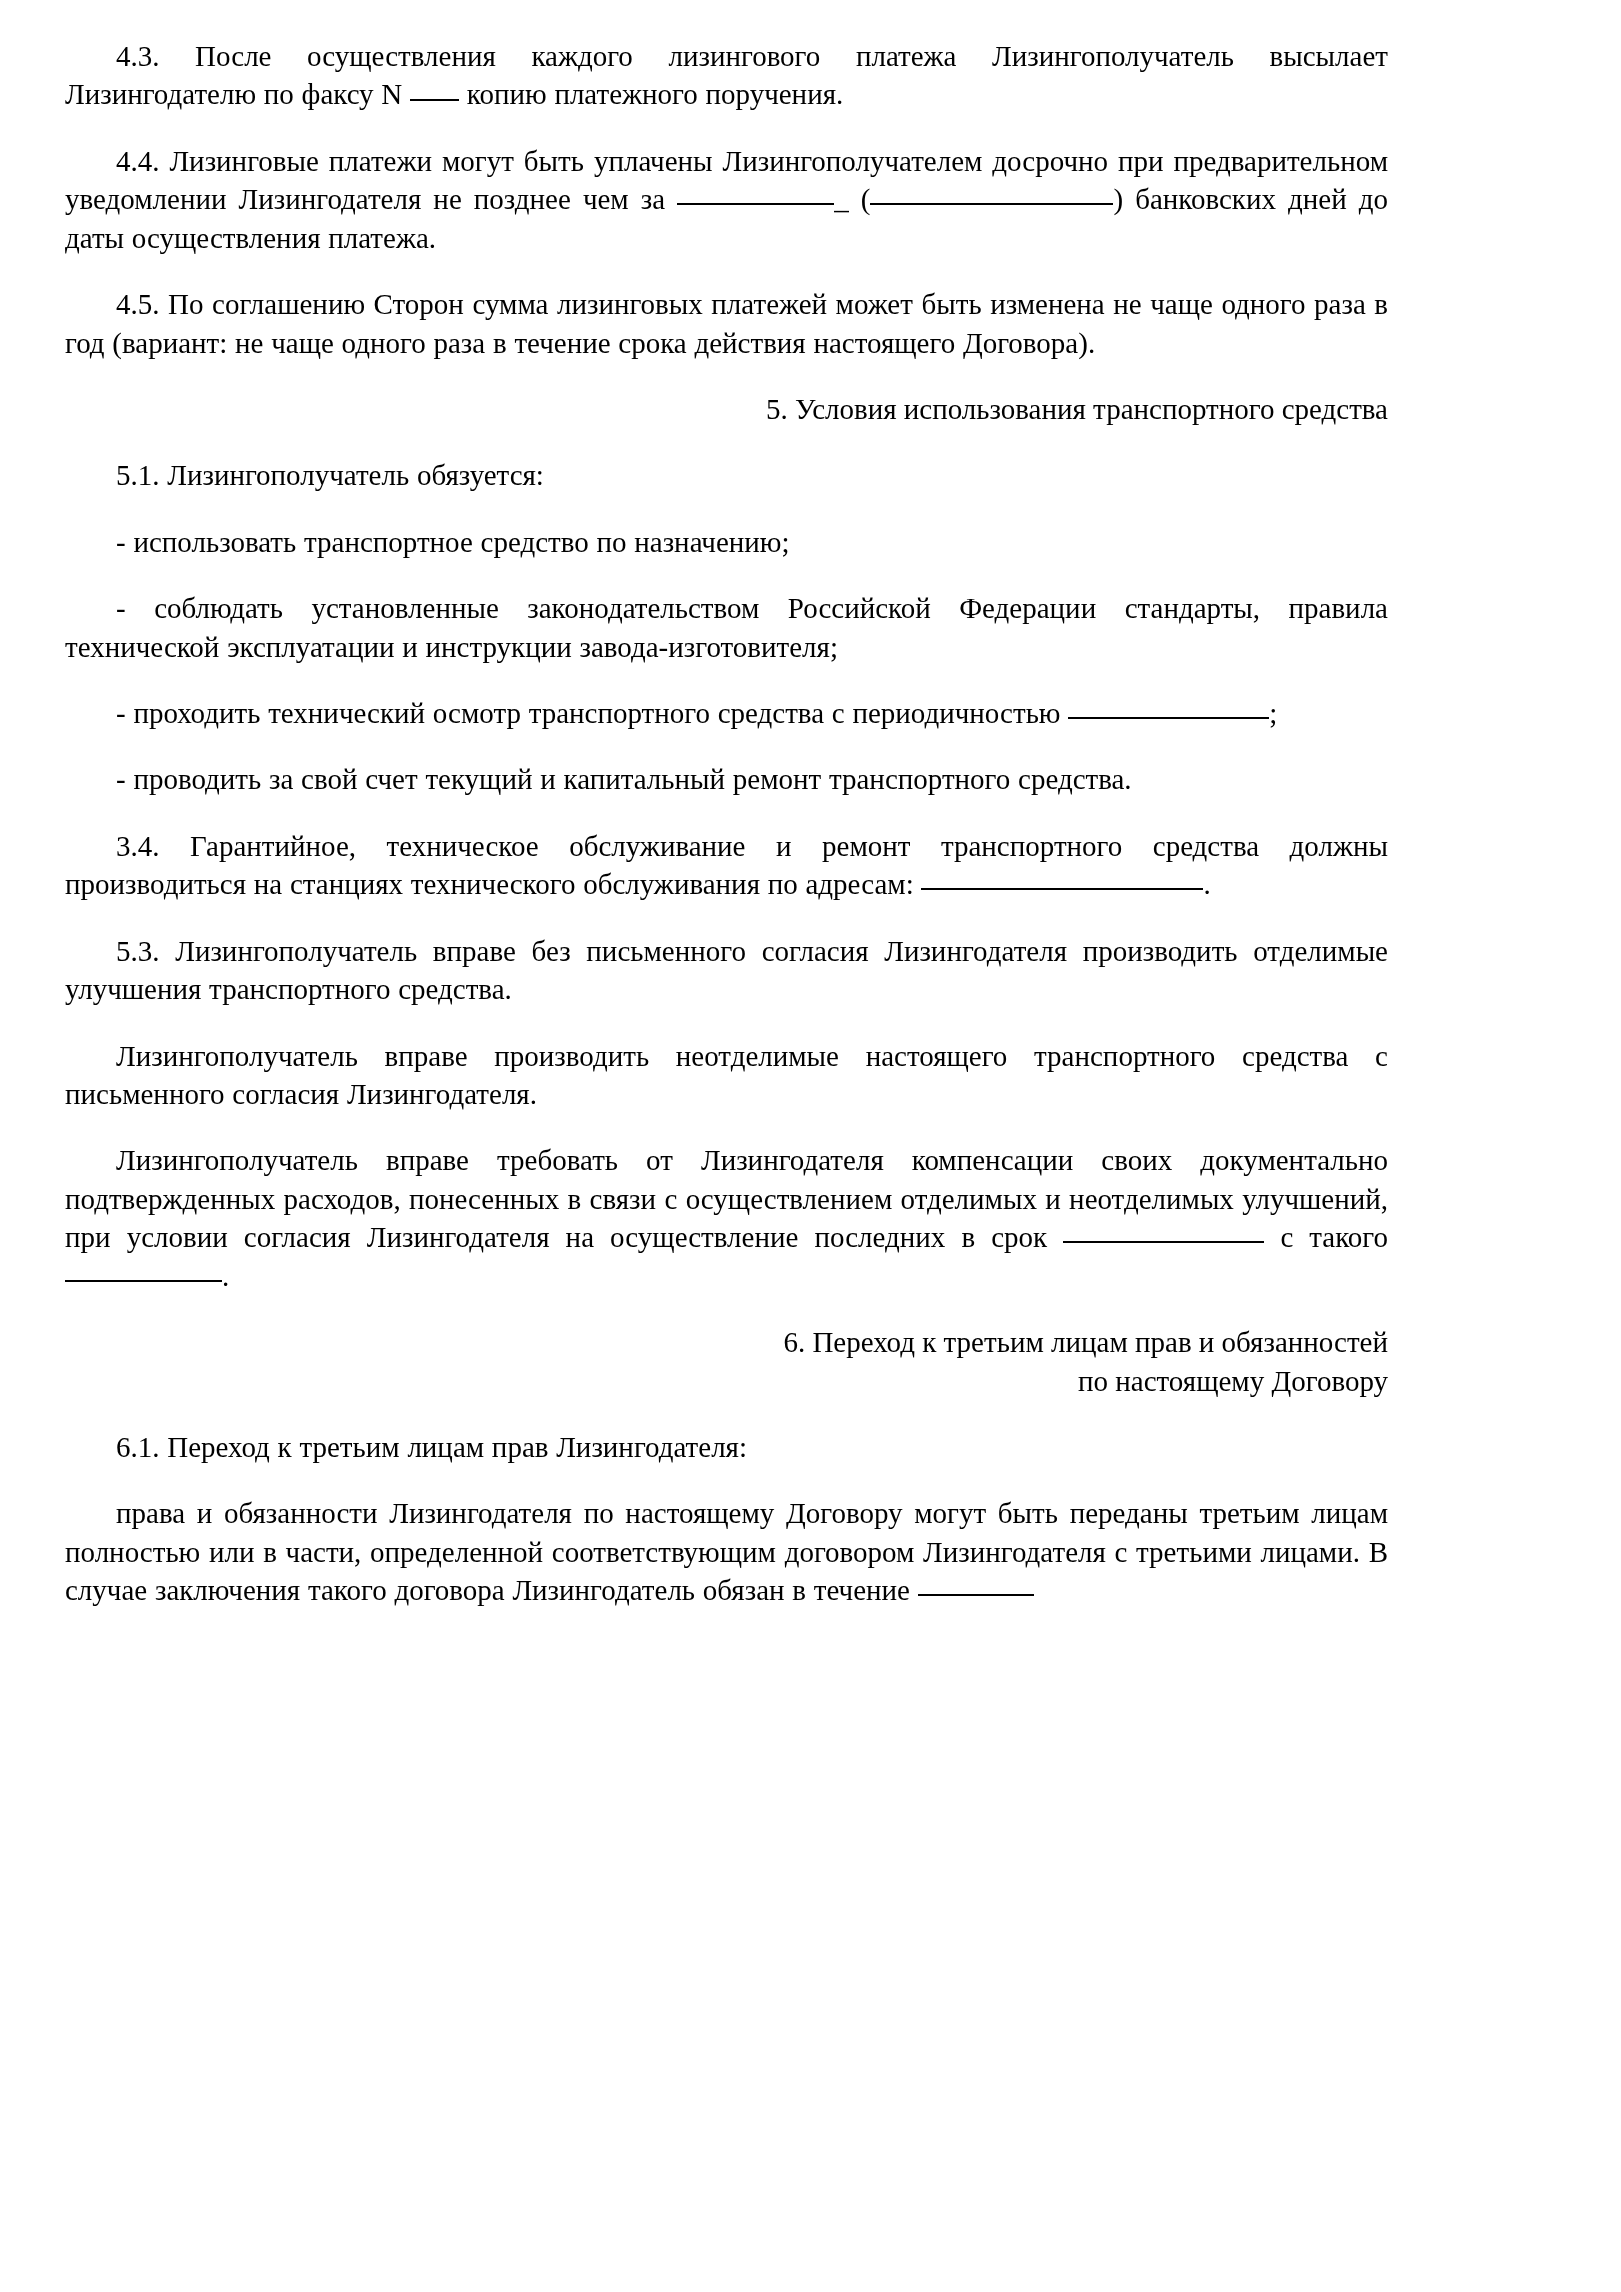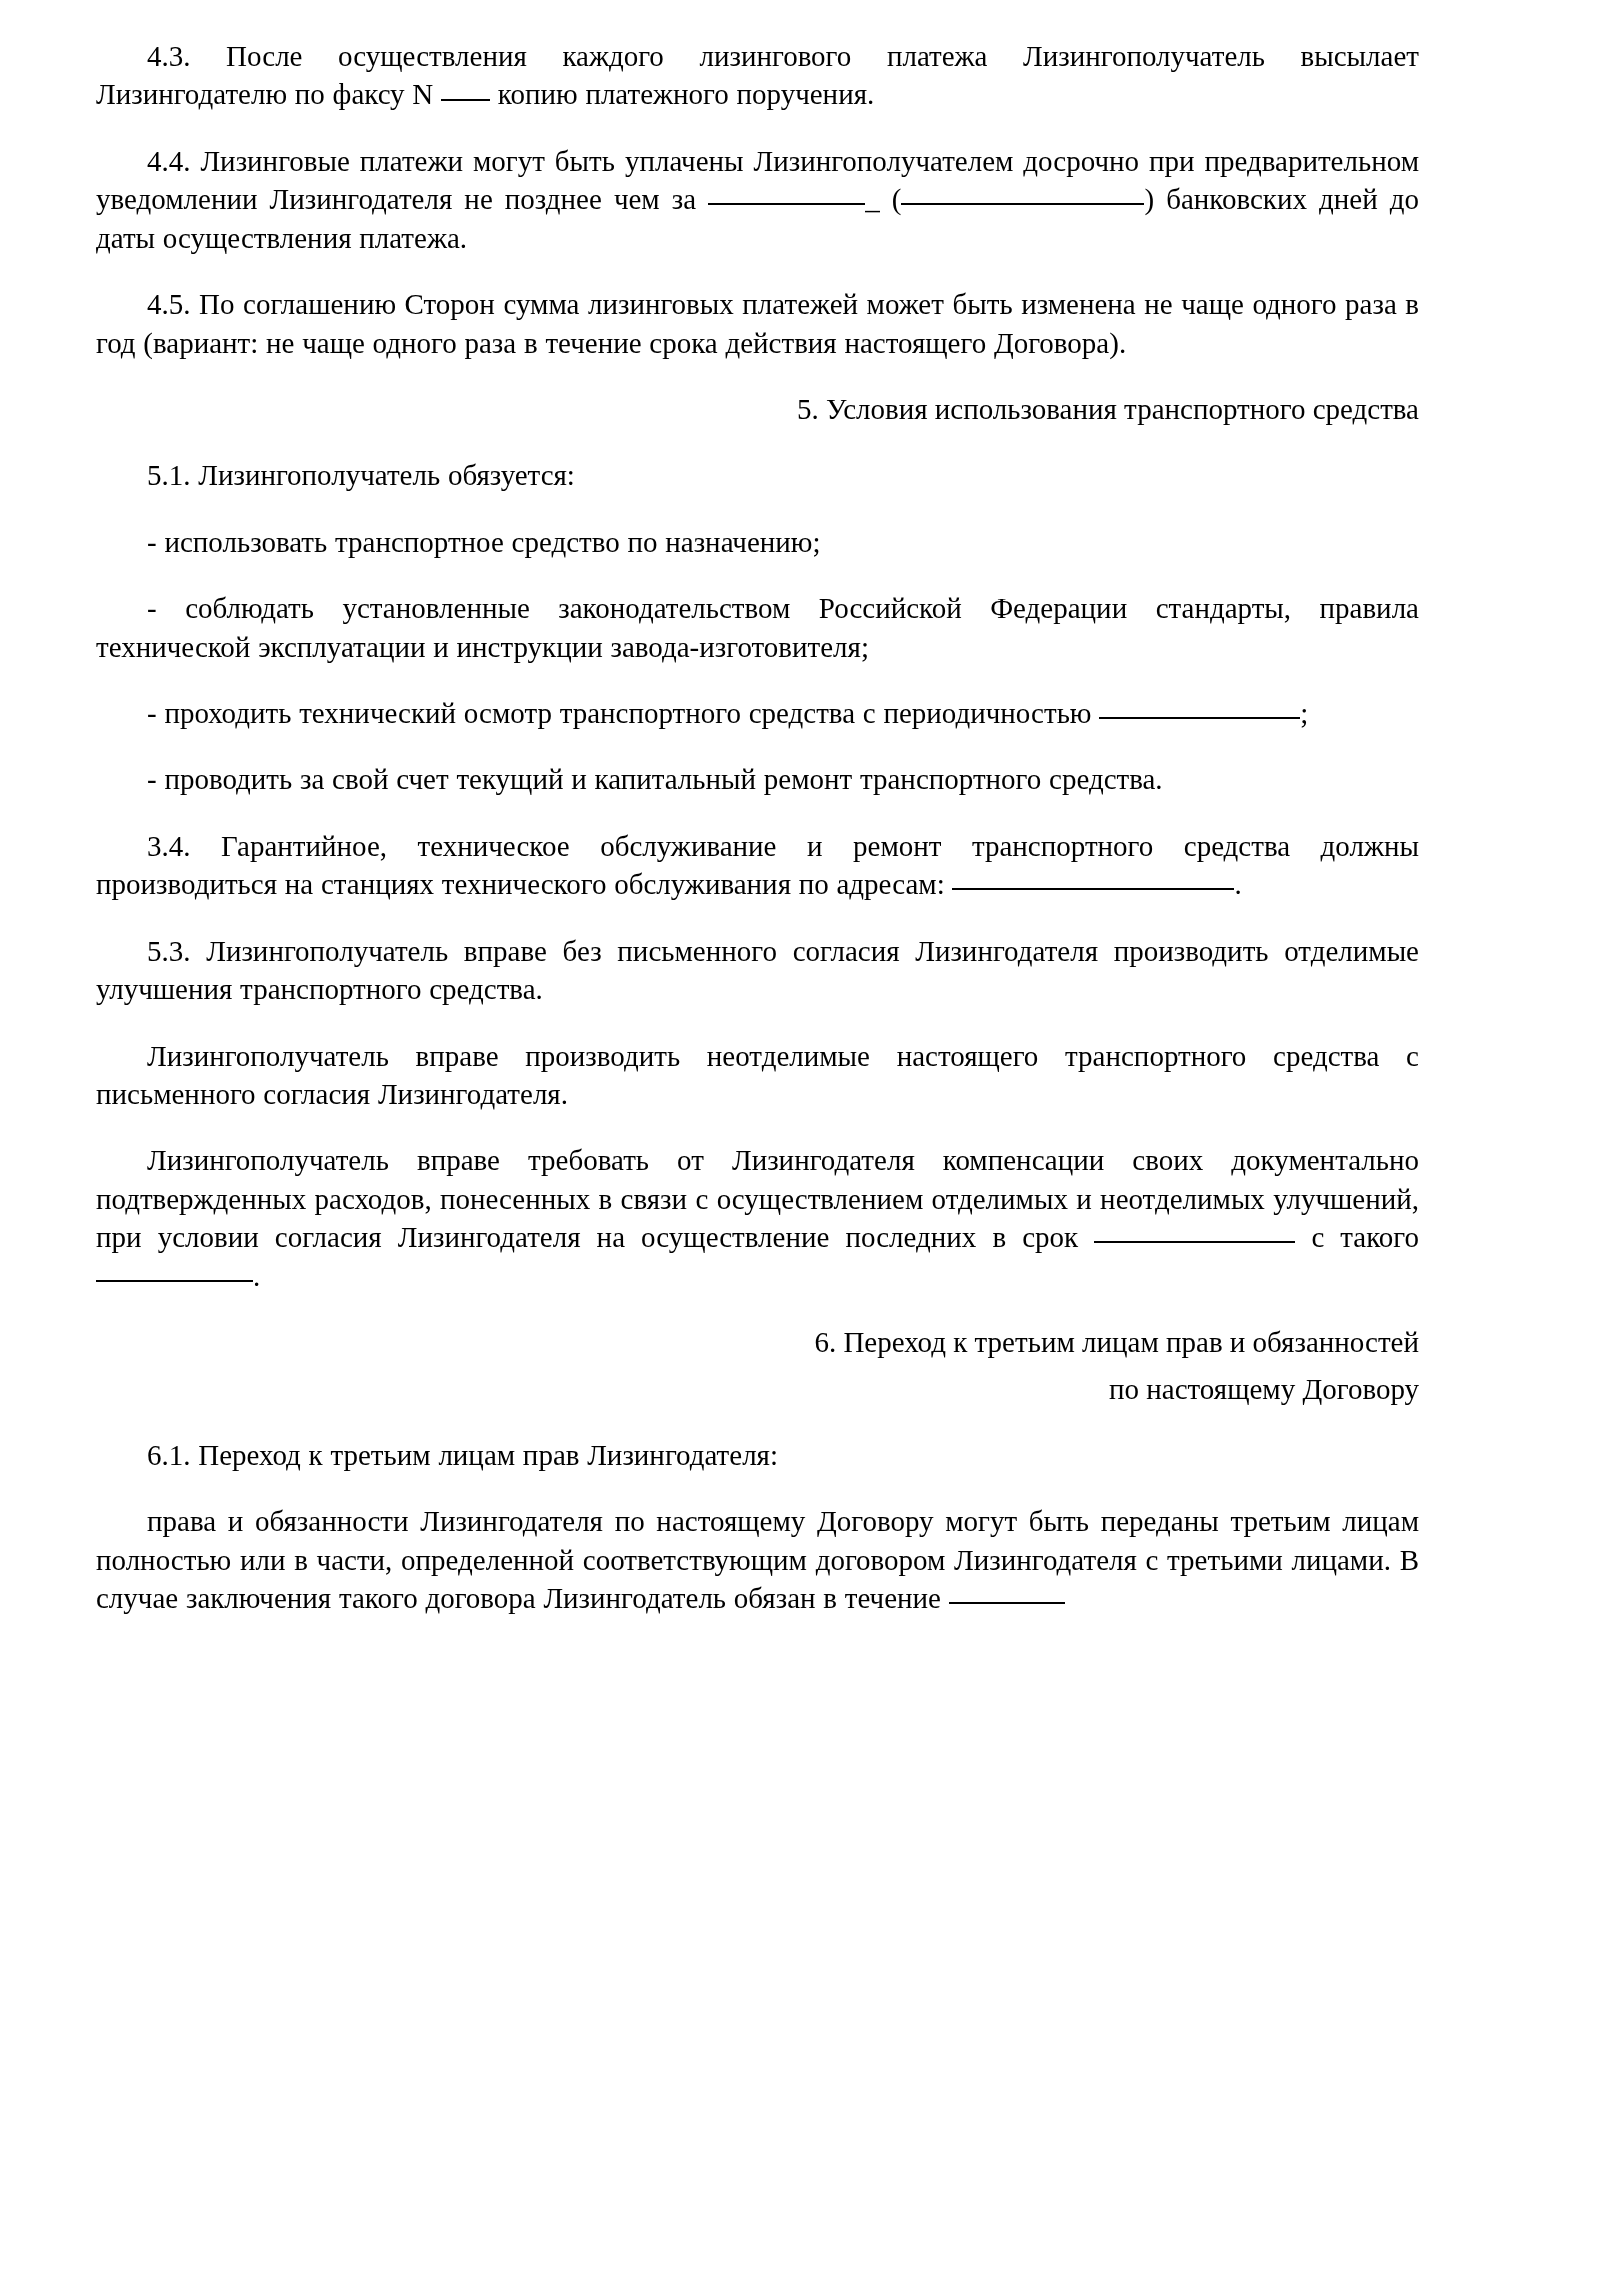--- a/index.html
+++ b/index.html
@@ -12,21 +12,21 @@
     height: 2293px;
     font-family: "Liberation Serif", "DejaVu Serif", serif;
     color: #000000;
     -webkit-font-smoothing: antialiased;
   }
   .page {
     position: relative;
     width: 1621px;
     height: 2293px;
     box-sizing: border-box;
-    padding: 37px 149px 0 96px;
+    padding: 37px 149px 0 65px;
     background: #ffffff;
     font-family: Liberation Serif, serif;
   }
   .doc-body {
     width: 1323px;
   }
   p.para {
     margin: 0 0 28px 0;
     font-size: 29px;
     line-height: 1.325;
@@ -36,21 +36,21 @@
     word-spacing: 0.5px;
   }
   p.heading {
     margin: 0 0 28px 0;
     font-size: 29px;
     line-height: 1.325;
     text-align: right;
     text-indent: 0;
   }
   p.heading.tight {
-    margin-bottom: 8px;
+    margin-bottom: 0;
   }
   
   .blank {
     display: inline-block;
     border-bottom: 2px solid #000;
     vertical-align: 3.9px;
     height: 0;
   }
   .b-sm  { width: 116px; }
   .b-md  { width: 157px; }

